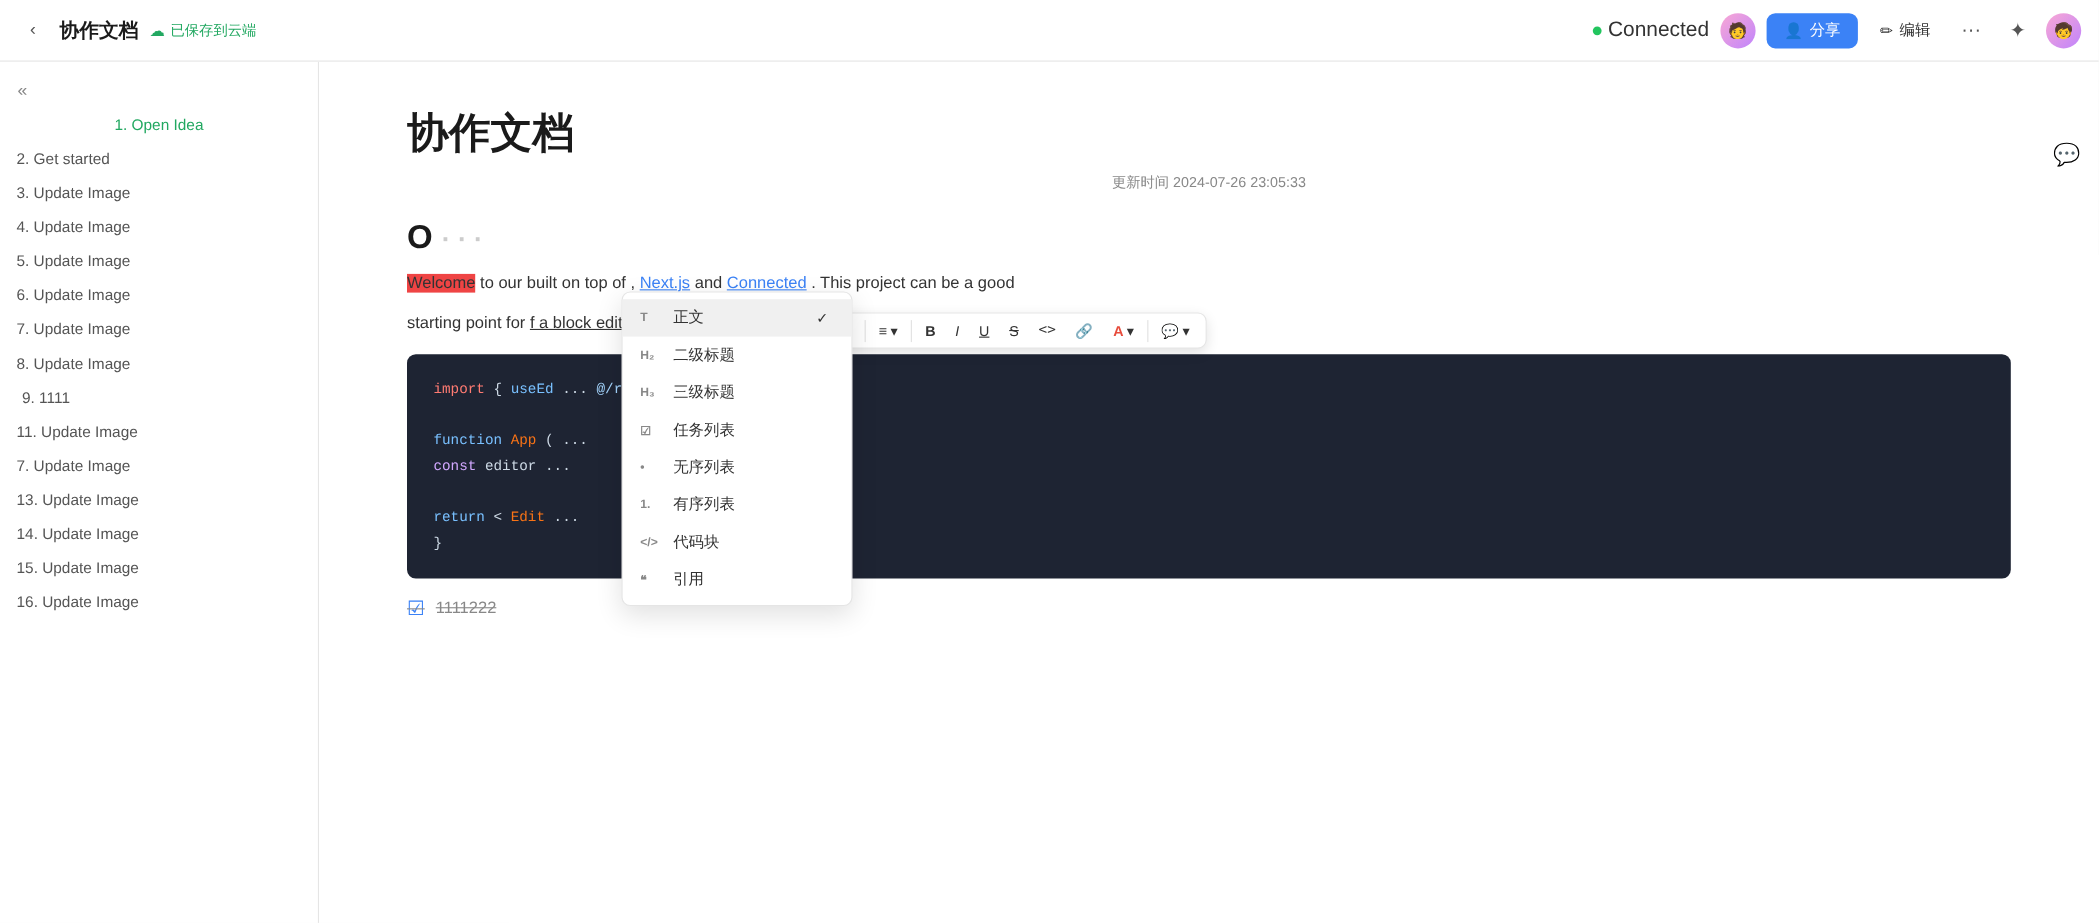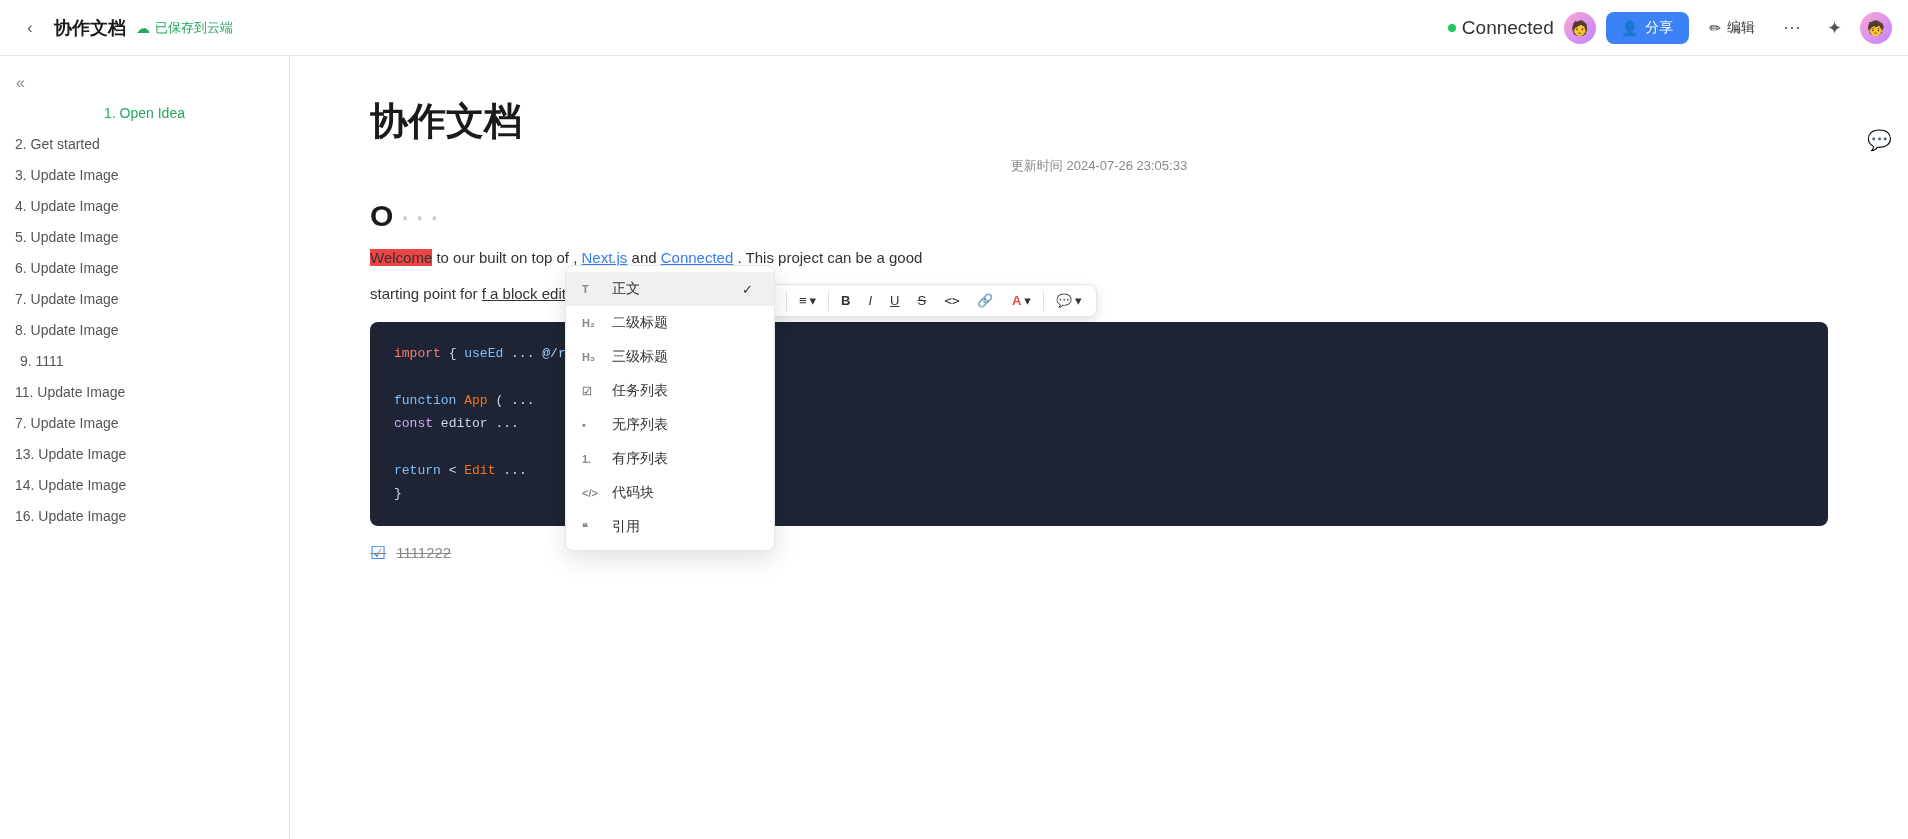--- a/index.html
+++ b/index.html
@@ -140,20 +140,21 @@
         <div class="sidebar-item indent">4. Update Image</div>
         <div class="sidebar-item indent">5. Update Image</div>
         <div class="sidebar-item indent">6. Update Image</div>
         <div class="sidebar-item indent">7. Update Image</div>
         <div class="sidebar-item indent">8. Update Image</div>
         <div class="sidebar-item">9. 1111</div>
         <div class="sidebar-item indent">11. Update Image</div>
         <div class="sidebar-item indent">7. Update Image</div>
         <div class="sidebar-item indent">13. Update Image</div>
         <div class="sidebar-item indent">14. Update Image</div>
+        <div class="sidebar-item indent">15. Update Image</div>
         <div class="sidebar-item indent">16. Update Image</div>
       </div>
   </div>
 
   <div class="content-area">
 
     <button class="comment-panel-btn">
       <span>💬</span>
     </button>
 

